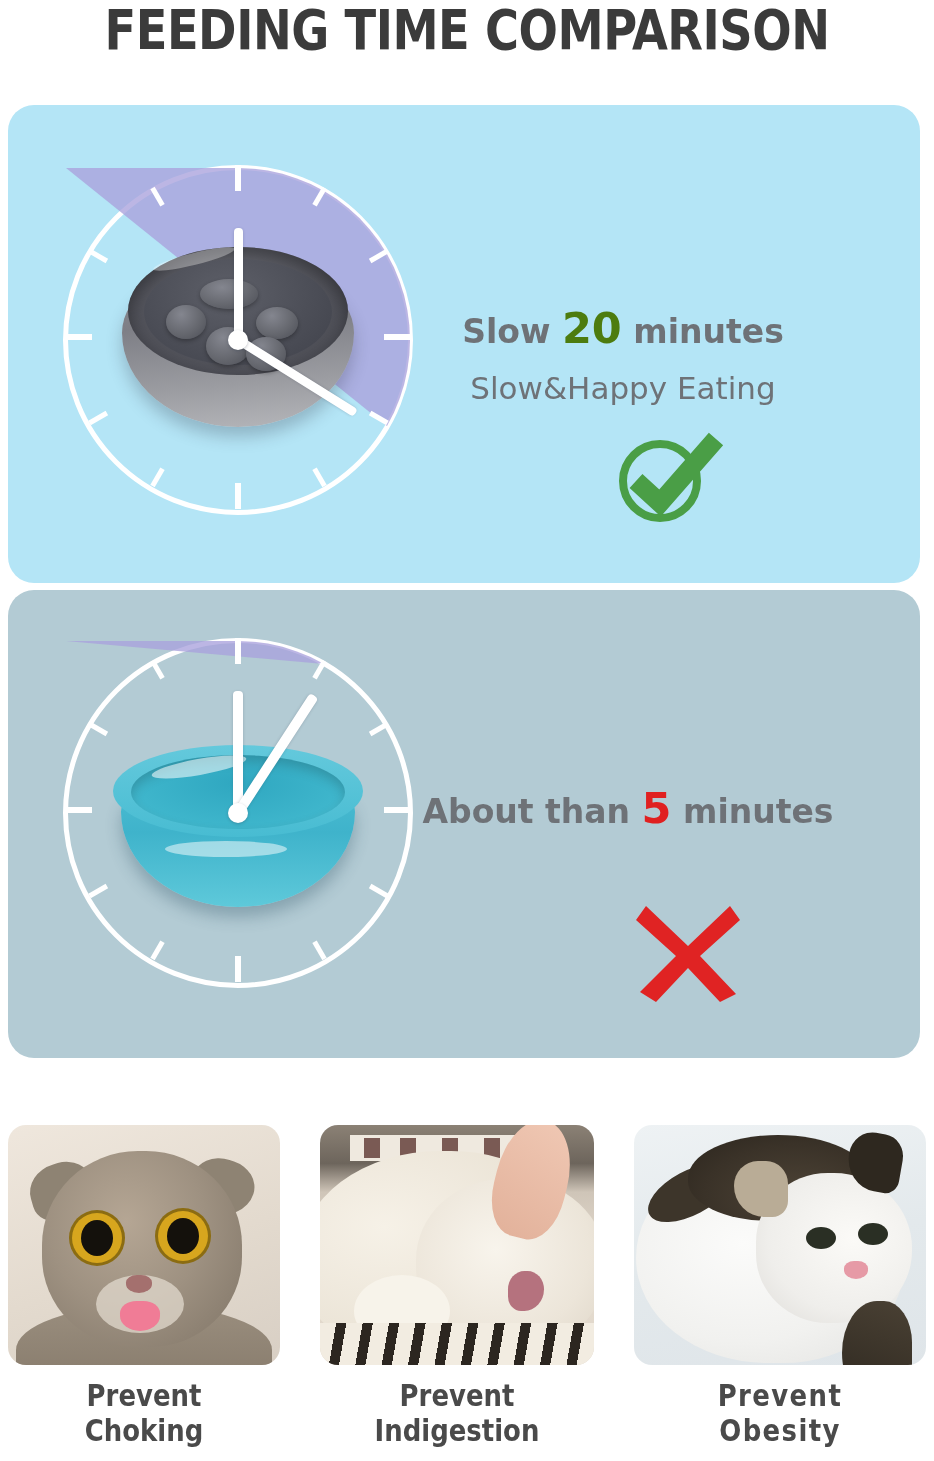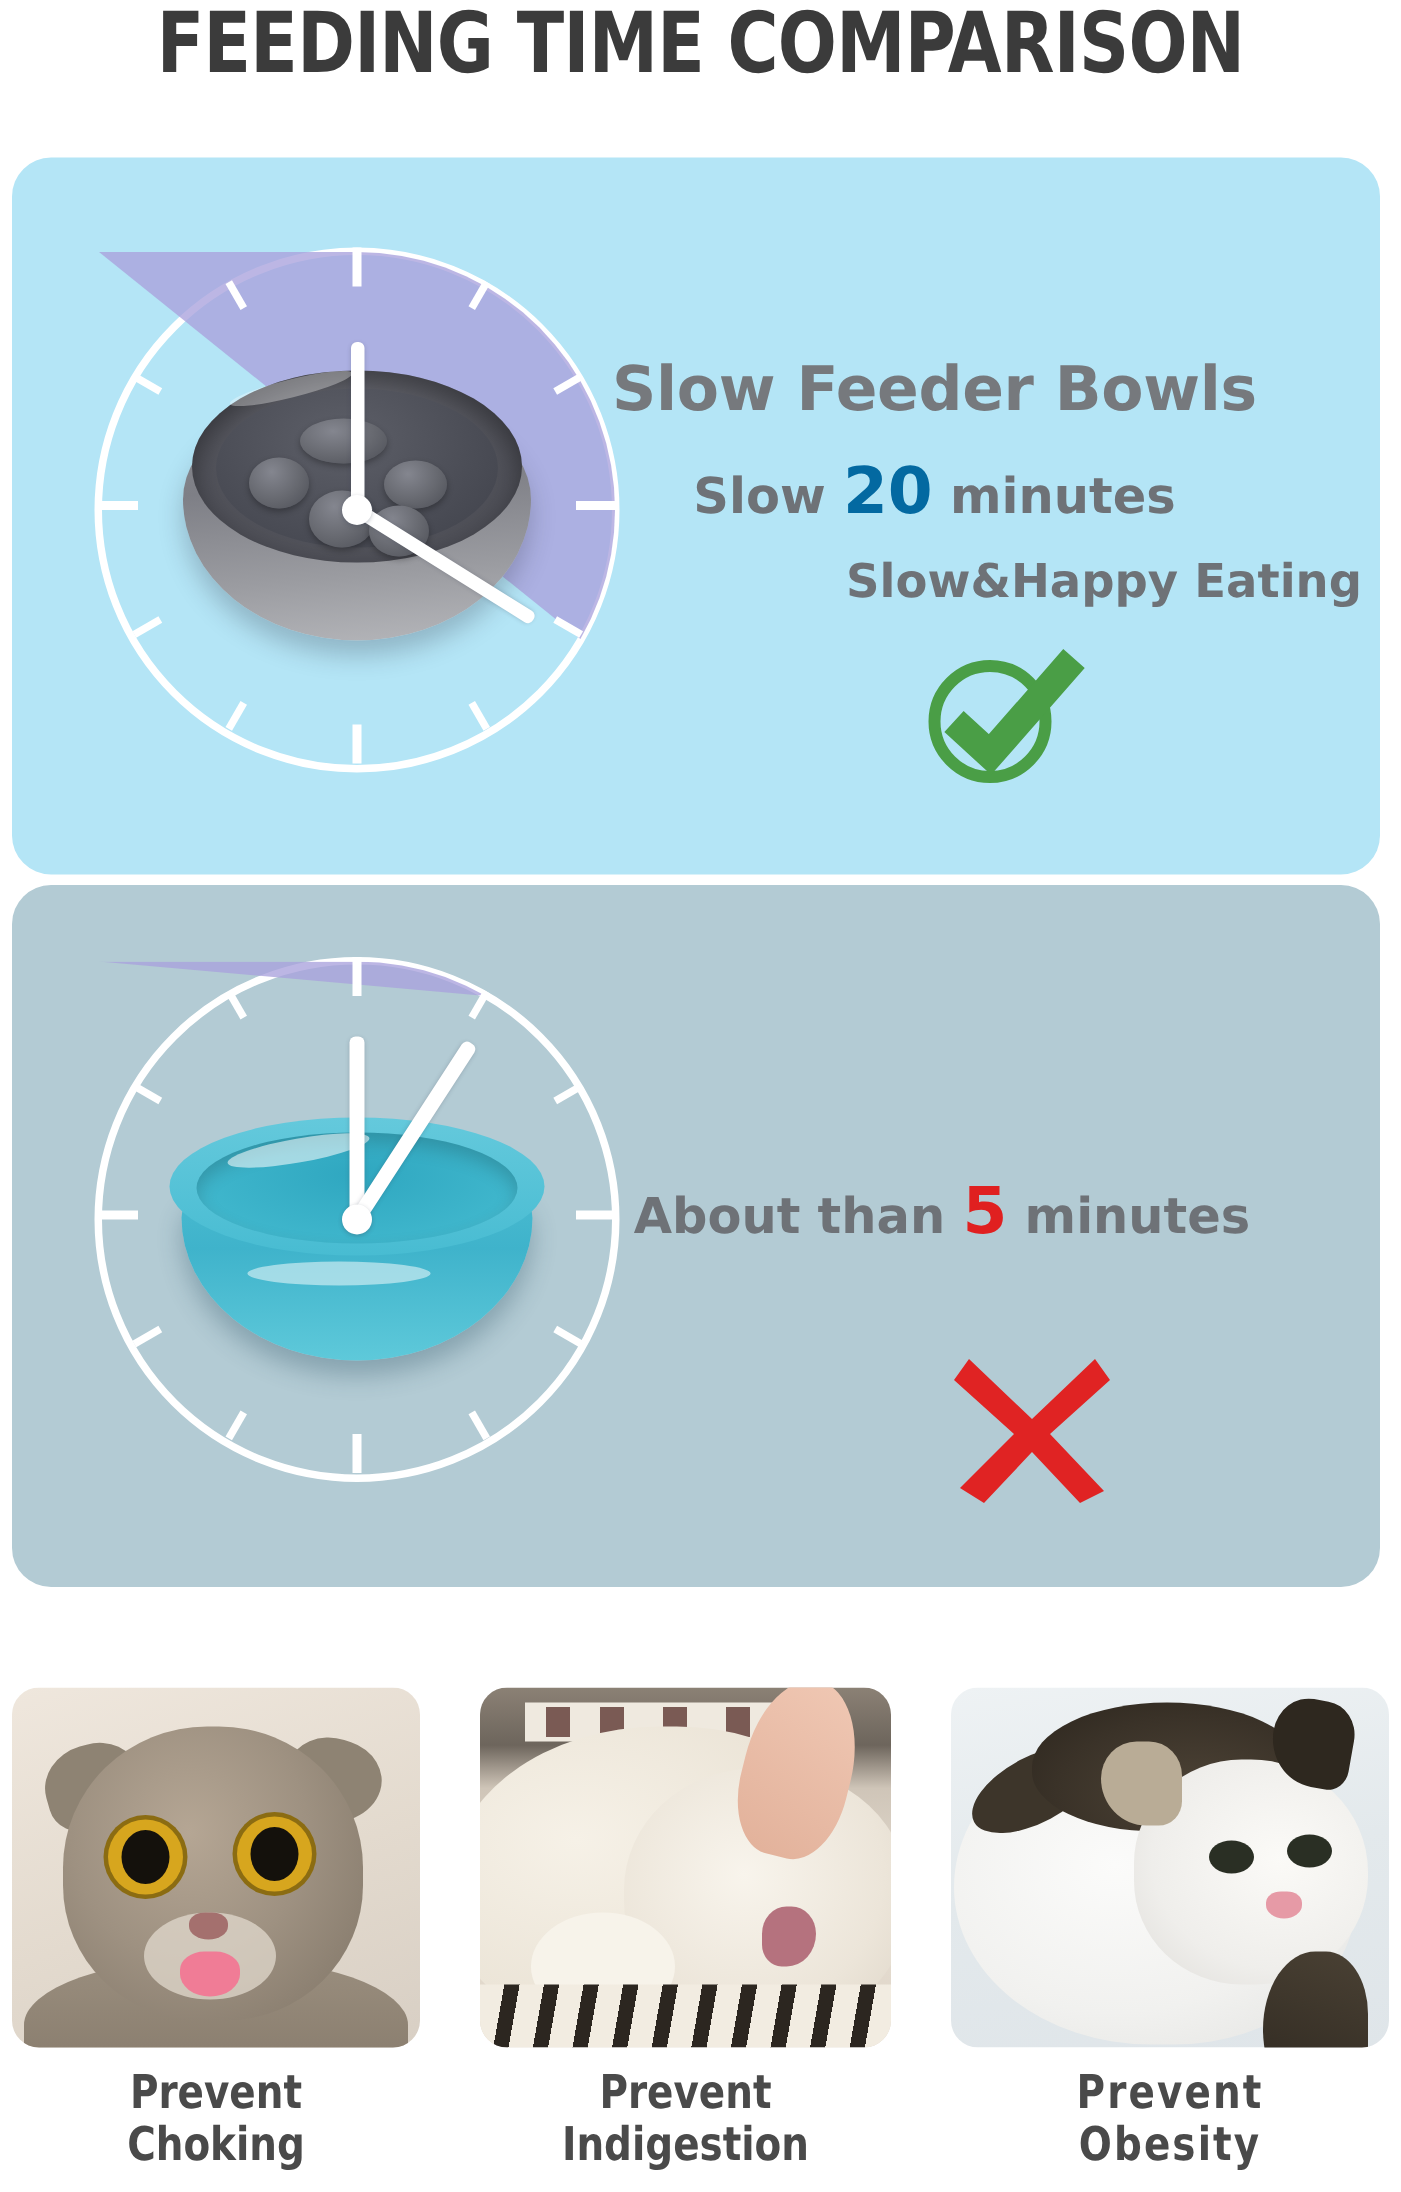--- a/index.html
+++ b/index.html
@@ -133,22 +133,22 @@
     background:#ffffff;border-radius:50%;
     box-shadow:0 1px 3px rgba(50,60,80,.3);
   }
   
   .txt{position:absolute;text-align:center;color:#6e7277;}
   .head{
     font-size:41px;font-weight:bold;color:#76797d;
     letter-spacing:-0.2px;white-space:nowrap;
   }
   .line2{font-size:33px;font-weight:bold;white-space:nowrap;}
-  .line3{font-size:31px;font-weight:bold;white-space:nowrap;text-align:right;}
-  .num-green{color:#0369a1;font-size:43px;font-weight:bold;}
+  .line3{font-size:31px;font-weight:normal;white-space:nowrap;}
+  .num-green{color:#4d7c0f;font-size:43px;font-weight:bold;}
   .num-red{color:#e02020;font-size:43px;font-weight:bold;}
   
   .check-icon{position:absolute;}
   
   .x-icon{position:absolute;}
   
   .photo{
     position:absolute;border-radius:18px;overflow:hidden;
   }
   .cap{
@@ -261,21 +261,20 @@
       <div class="tick minor" style="transform: rotate(120deg);"></div>
       <div class="tick minor" style="transform: rotate(150deg);"></div>
       <div class="tick" style="transform: rotate(180deg);"></div>
       <div class="tick minor" style="transform: rotate(210deg);"></div>
       <div class="tick minor" style="transform: rotate(240deg);"></div>
       <div class="tick" style="transform: rotate(270deg);"></div>
       <div class="tick minor" style="transform: rotate(300deg);"></div>
       <div class="tick minor" style="transform: rotate(330deg);"></div>
     </div>
 
-  <div class="txt head" style="left:330px;top:130px;width:570px;">Slow Feeder Bowls</div>
 
   <div class="txt line2" style="left:330px;top:198px;width:570px;">
     <span>Slow</span>
     <span class="num-green">20</span>
     <span>minutes</span>
   </div>
 
   <div class="txt line3" style="left:330px;top:265px;width:570px;">Slow&amp;Happy Eating</div>
 
   <div class="check-icon" style="left:600px;top:322px;width:130px;height:100px;">

